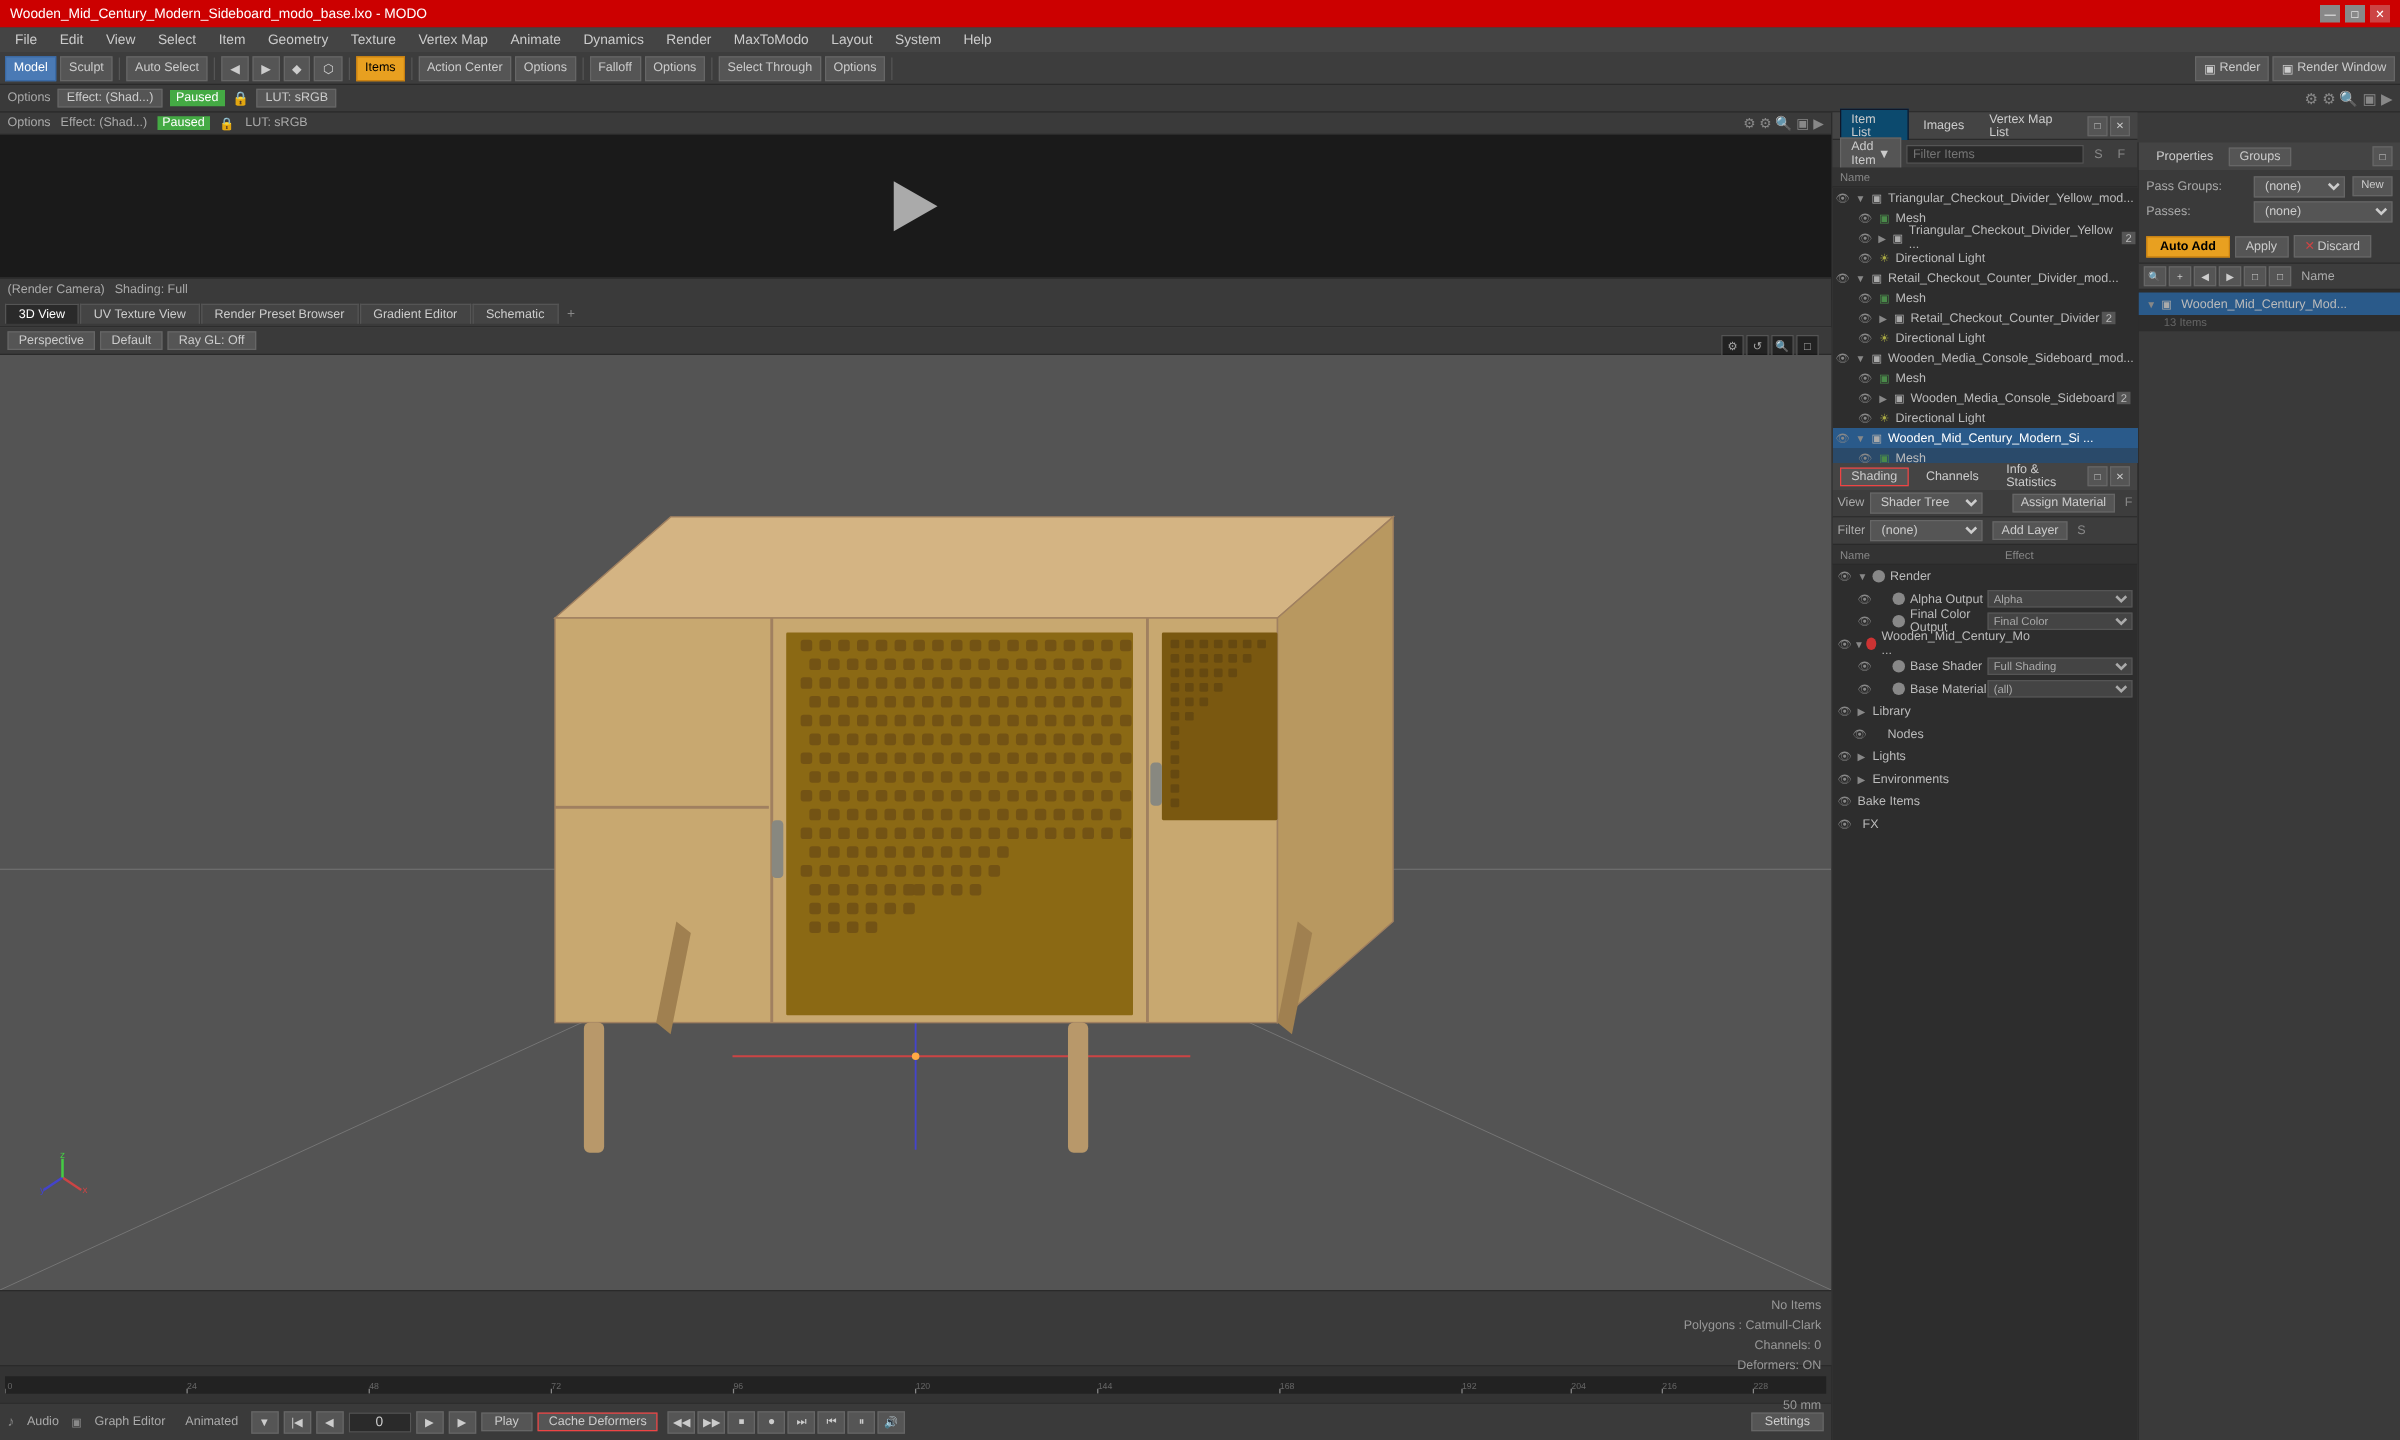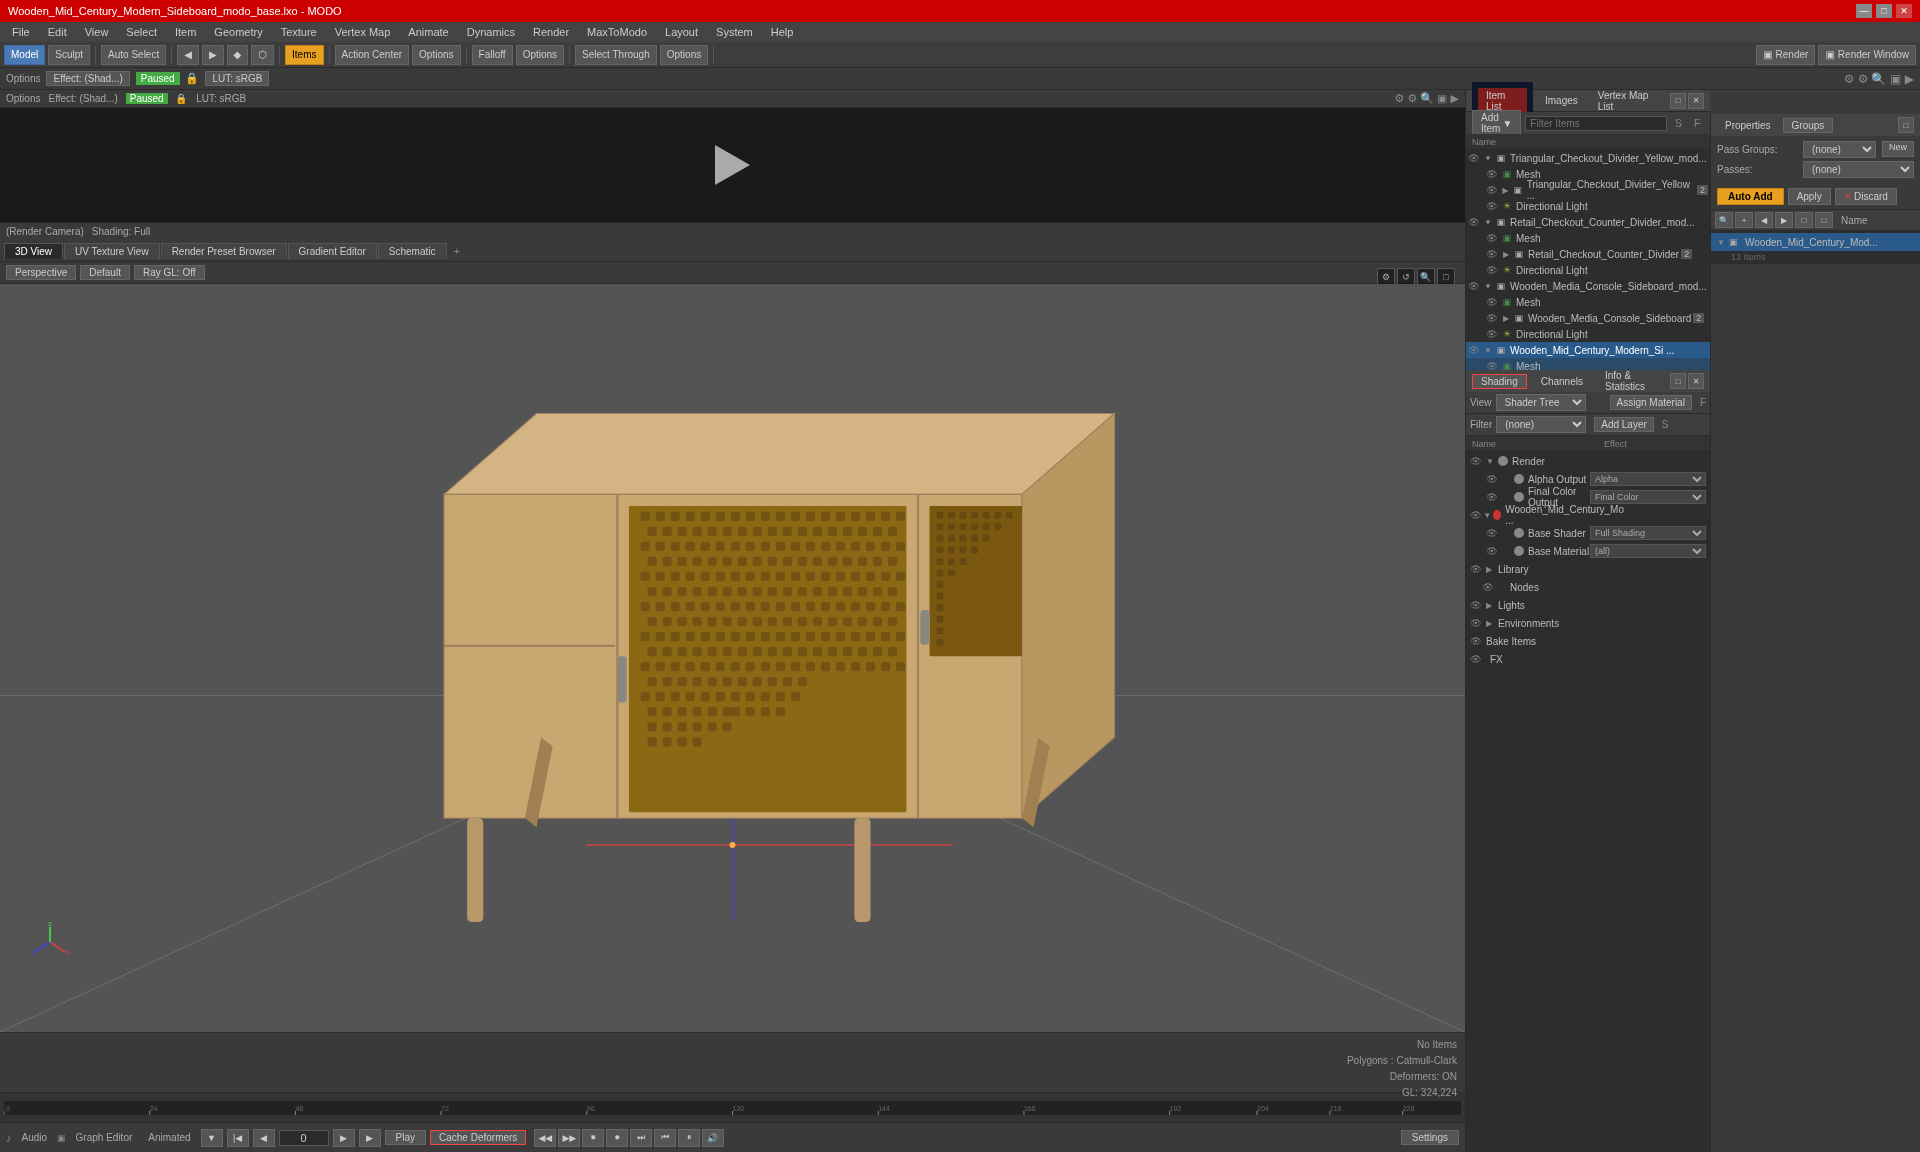--- a/index.html
+++ b/index.html
@@ -342,22 +342,22 @@
       gap: 4px;
       border-bottom: 1px solid #2a2a2a;
     }
     .panel-tab {
       padding: 2px 8px;
       font-size: 10px;
       color: #ccc;
       cursor: pointer;
     }
     .panel-tab.active {
-      background: #7f1d1d;
-      border: 6px solid #0f172a;
+      background: #0c4a6e;
+      border: 1px solid #0f172a;
     }
     .panel-header-right {
       margin-left: auto;
       display: flex;
       gap: 2px;
     }
     .panel-icon-btn {
       width: 16px;
       height: 16px;
       background: #555;
@@ -1195,20 +1195,21 @@
             <text x="36" y="32" font-size="8" fill="#cc4444">x</text>
             <text x="2" y="32" font-size="8" fill="#4444cc">y</text>
             <text x="18" y="4" font-size="8" fill="#44cc44">z</text>
           </svg>
         </div>
       </div>
 
       <div class="info-bar">
         <div>No Items</div>
         <div>Polygons : Catmull-Clark</div>
+        <div>Channels: 0</div>
         <div>Deformers: ON</div>
         <div>GL: 324,224</div>
         <div>50 mm</div>
       </div>
     </div>
 
     <div class="timeline-area">
       <div class="timeline-ruler">
         <svg width="100%" height="14" style="display:block">
           <rect width="100%" height="100%" fill="#222"></rect>

